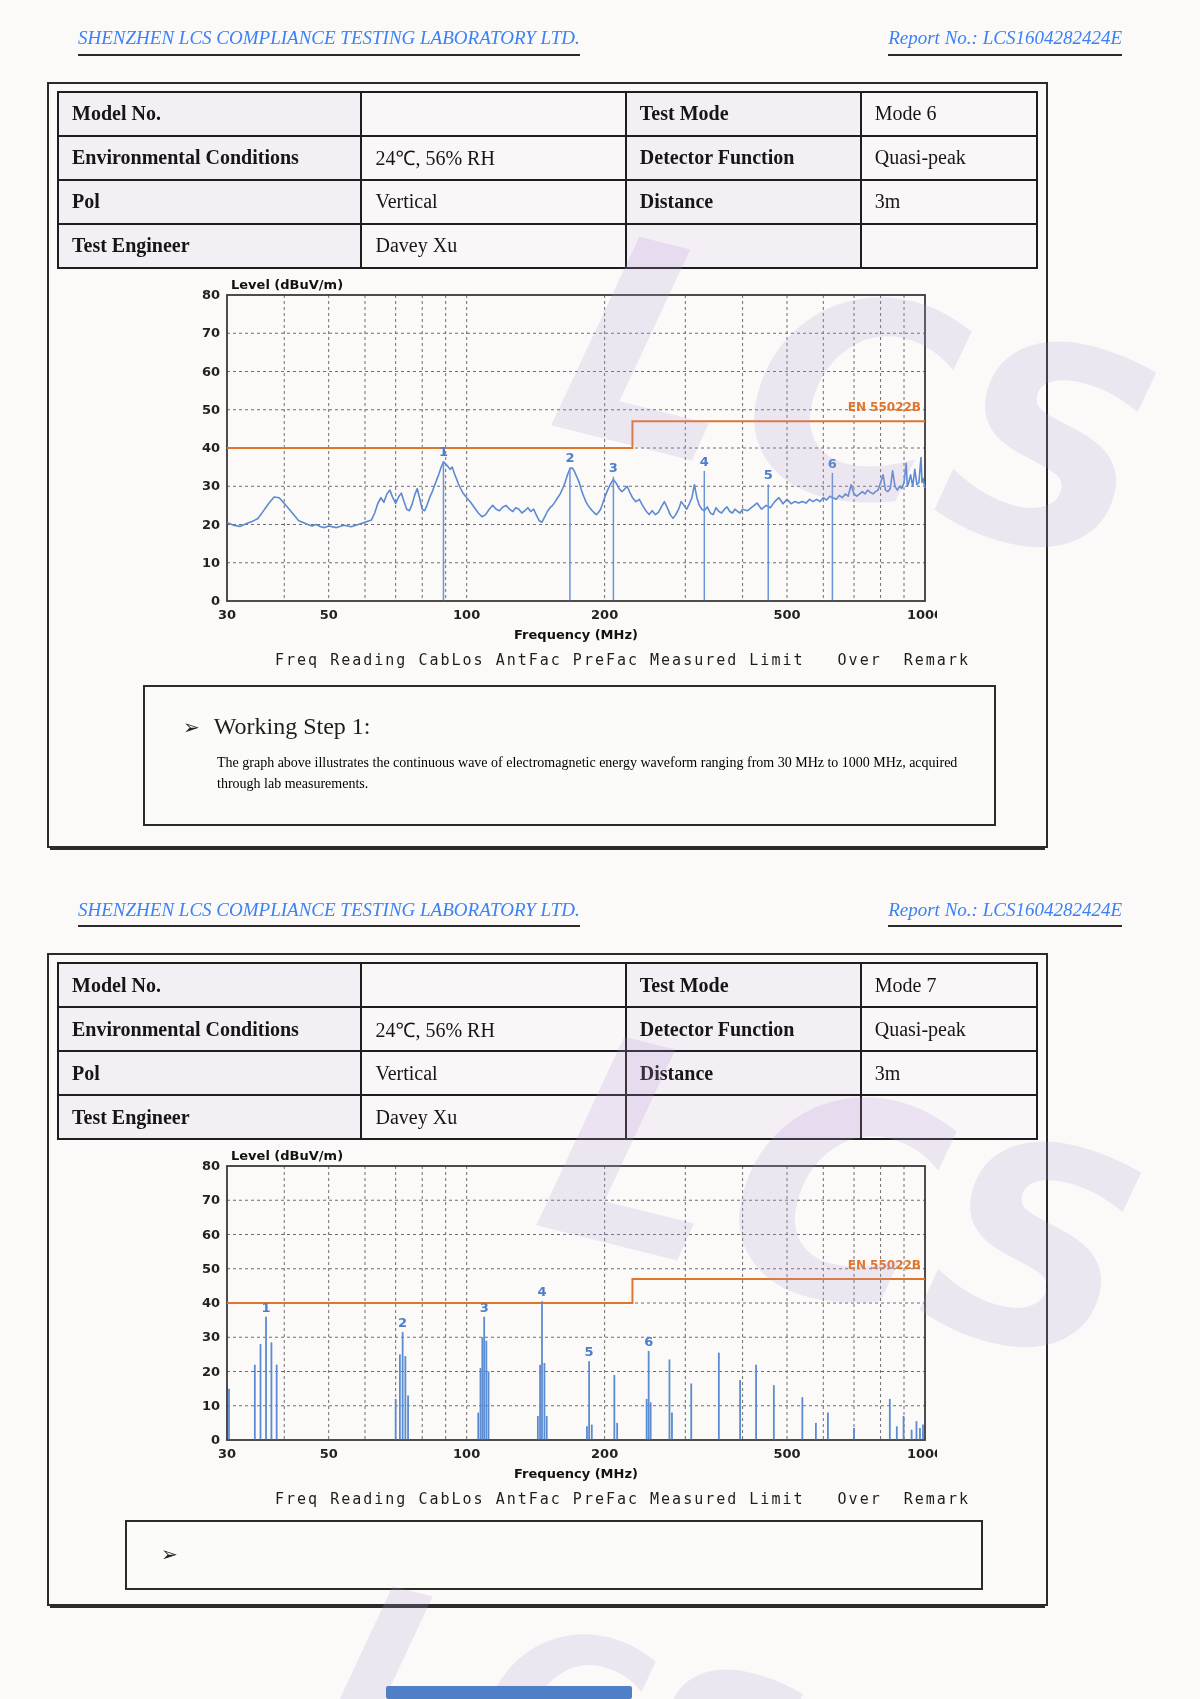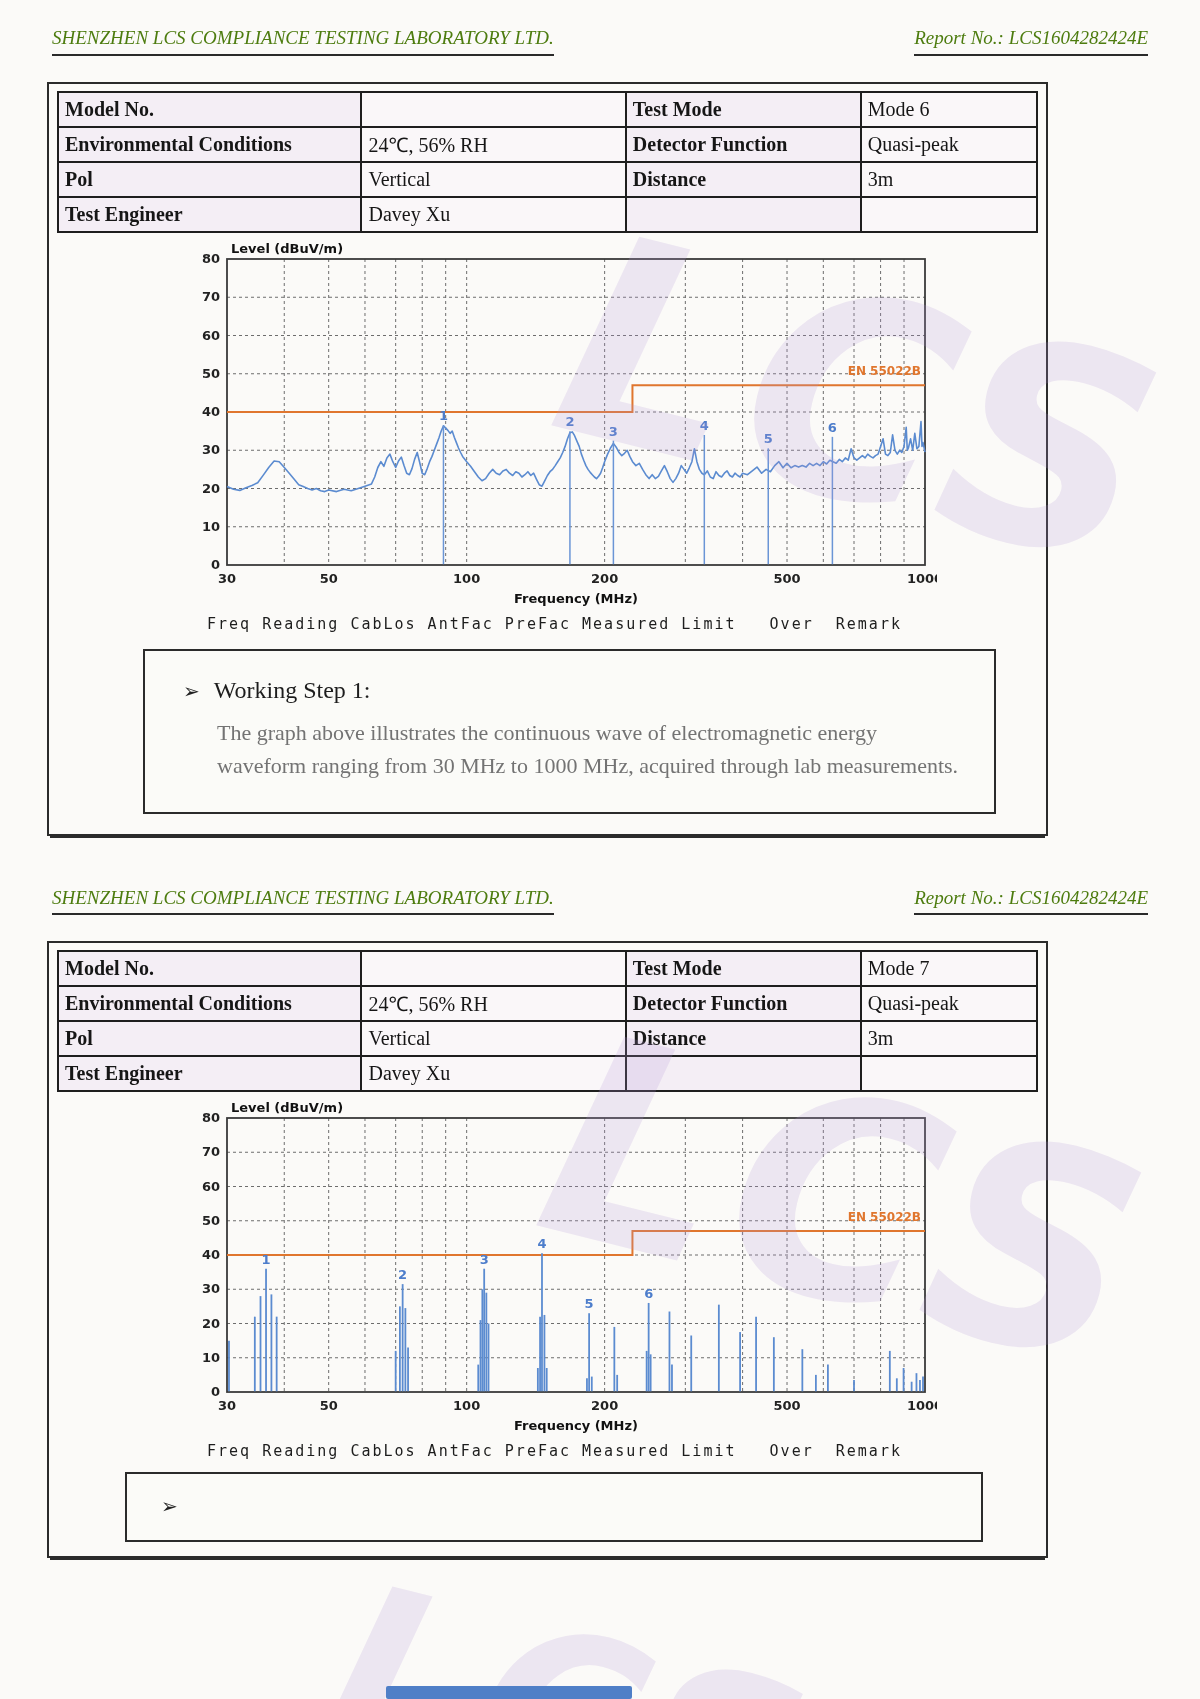--- a/index.html
+++ b/index.html
@@ -7,52 +7,52 @@
   .page { position:relative; width:1200px; height:1699px; background:#fbfaf8; margin:0 auto; overflow:hidden; }
 
   
   .wm { position:absolute; font:bold italic 280px "DejaVu Sans", sans-serif;
         color:rgba(178,148,213,0.20); transform:rotate(14deg); pointer-events:none; z-index:3;
         letter-spacing:10px; white-space:nowrap; }
   .footer-bar { position:absolute; left:386px; top:1686px; width:246px; height:13px;
         background:#4f7fc7; border-radius:2px; z-index:4; }
 
   .hdr { display:flex; justify-content:space-between; align-items:flex-end;
-         padding:0 52px; font:italic 19px/1.3 "Liberation Serif", serif; color:#4d7c0f; position:relative; z-index:2; }
+         padding:0 78px; font:italic 19px/1.3 "Liberation Serif", serif; color:#3b82f6; position:relative; z-index:2; }
   .hdr .u { border-bottom:2px solid #2a2a2a; padding-bottom:3px; }
   .hdr1 { padding-top:26px; }
   .hdr2 { margin-top:50px; }
 
   .outer { margin-left:47px; margin-top:26px; width:1001px; border:2px solid #2b2b2b;
            box-shadow:0 5px 0 -3px #2b2b2b; padding:7px 8px 10px 8px; position:relative; z-index:2; background:transparent; }
 
   table.meta { width:100%; border-collapse:collapse; table-layout:fixed; }
-  table.meta td { border:2px solid #1e1e1e; padding:3px 6px; height:35px; font-size:20px; color:#161616; }
+  table.meta td { border:2px solid #1e1e1e; padding:3px 13px; height:44px; font-size:20px; color:#161616; }
   td.lbl { font-weight:bold; background:rgba(238,228,242,0.55); }
   td.val { font-weight:normal; background:rgba(248,244,250,0.45); }
   col.c1{width:31%} col.c2{width:27%} col.c3{width:24%} col.c4{width:18%}
 
   .chart-wrap { margin:6px 0 0 120px; position:relative; }
   svg.chart { display:block; }
   .tick   { font:600 13px "DejaVu Sans", sans-serif; fill:#222; }
   .ctitle { font:600 13px "DejaVu Sans", sans-serif; fill:#111; }
   .limlab { font:700 12px "DejaVu Sans", sans-serif; }
   .mklab  { font:700 13px "DejaVu Sans", sans-serif; fill:#4d7dcb; }
 
   .mono-row { font:15px "DejaVu Sans Mono", monospace; letter-spacing:2px; white-space:pre;
-              margin:4px 0 0 150px; color:#1d1d1d; }
+              margin:4px 0 0 150px; color:#1d1d1d;text-align:center; }
 
   .note-box { border:2px solid #2b2b2b; background:rgba(252,251,249,0.6); }
   .nb1 { margin:16px 42px 10px 86px; padding:26px 28px 30px 38px; }
   .nb2 { margin:12px 55px 4px 68px; padding:20px 26px 22px 34px; }
   .note-title { font-size:24px; color:#1d1d1d; display:flex; align-items:baseline; }
   .nb1 .note-title .t { font-weight:normal; }
   .nb2 .note-title { font-size:25px; }
   .bullet { font-family:"DejaVu Sans", sans-serif; font-size:20px; margin-right:14px; color:#222; }
-  .note-body { font-size:22px; line-height:1.5; color:#737373; margin:12px 0 0 34px; max-width:800px; }
+  .note-body { font-size:14px; line-height:1.5; color:#000000; margin:12px 0 0 34px; max-width:800px; }
   .nb2 .note-body { margin-top:8px; max-width:830px; }
 </style>
 </head>
 <body>
 
 <div class="page">
 
   <div class="hdr hdr1">
     <span class="u">SHENZHEN LCS COMPLIANCE TESTING LABORATORY LTD.</span>
     <span class="u">Report No.: LCS1604282424E</span>

